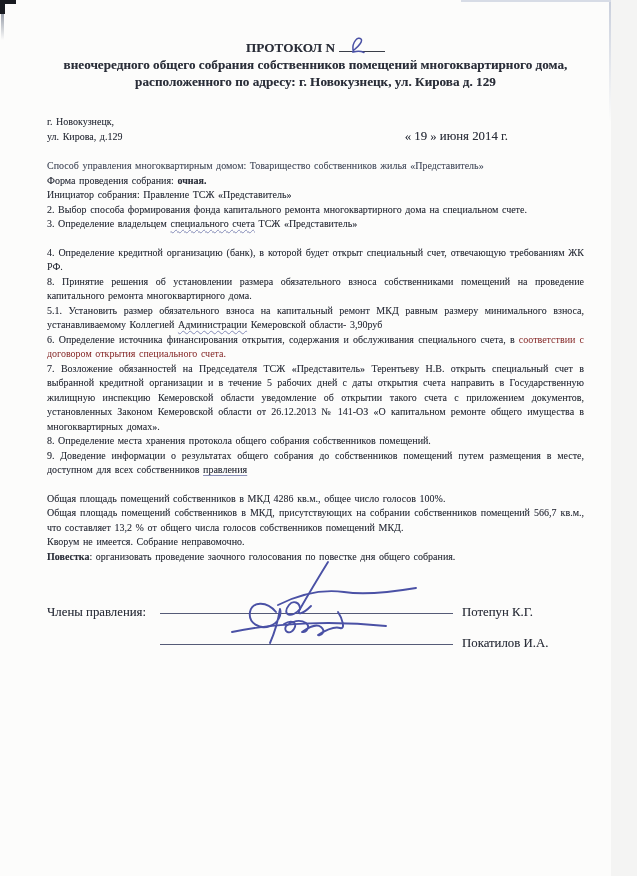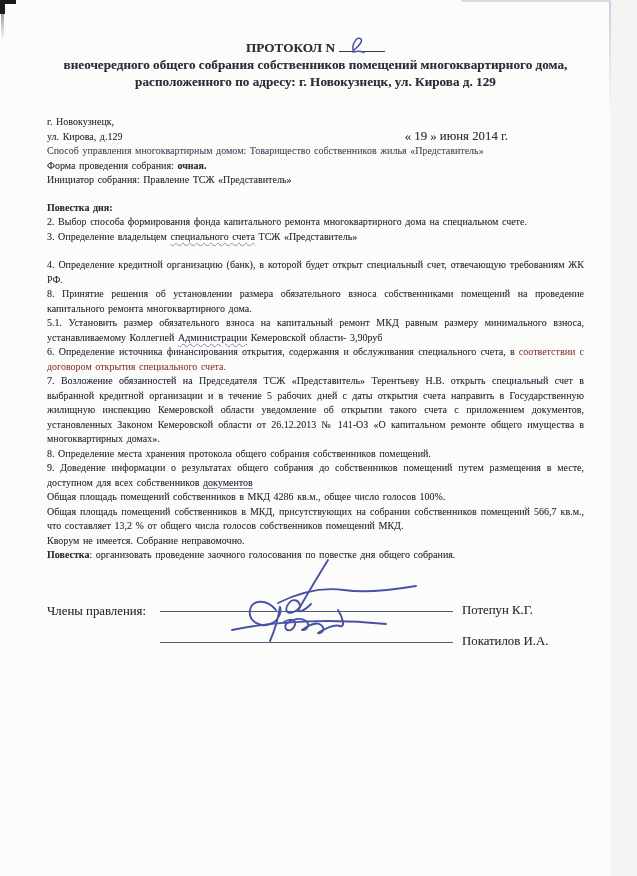--- a/index.html
+++ b/index.html
@@ -19,36 +19,36 @@
   .proto-num{
     display:inline-block;width:46px;border-bottom:1.2px solid #3a3e48;
     position:relative;height:15px;vertical-align:baseline;margin-left:4px;
   }
   .proto-num svg{position:absolute;left:10px;bottom:-4px;overflow:visible;}
   
   .place-date{margin-top:25px;display:flex;justify-content:space-between;align-items:flex-end;}
   .place p{text-align:left;}
   .date{padding-right:76px;font-size:12.8px;}
   
-  .meta{}
+  .meta{margin-top:15px;}
   .meta .lighter{color:#4a5160;}
   
   .agenda-heading{margin-top:13px;font-weight:bold;}
   .gap{height:14px;}
   .u-wavy{
     text-decoration-line:underline;text-decoration-style:wavy;
     text-decoration-color:rgba(120,132,200,.55);text-underline-offset:2px;
   }
   .u-solid{
     text-decoration-line:underline;
     text-decoration-color:rgba(95,105,185,.5);text-underline-offset:2px;
   }
   .faint{color:#7f1d1d;text-shadow:none;}
   
-  .totals{}
+  .totals{margin-top:14px;}
   
   .signatures{margin-top:33px;}
   .sig-row{display:flex;align-items:center;height:31px;}
   .sig-label{width:113px;font-size:12.8px;flex:none;}
   .sig-indent{width:113px;flex:none;}
   .sig-line{position:relative;width:293px;flex:none;border-bottom:1.2px solid #555b77;height:1px;}
   .sig-line svg{position:absolute;overflow:visible;left:0;bottom:-6px;}
   .sig-name{margin-left:9px;font-size:12.8px;white-space:nowrap;padding-bottom:1px;}
   .ink{stroke:#4a51a5;fill:none;stroke-width:1.9;stroke-linecap:round;stroke-linejoin:round;}
   .ink-thin{stroke:#4a51a5;fill:none;stroke-width:1.5;stroke-linecap:round;stroke-linejoin:round;}
@@ -91,31 +91,30 @@
       </div>
       <div class="date">« 19 » июня 2014 г.</div>
     </div>
 
     <div class="meta">
       <p><span class="lighter">Способ управления многоквартирным домом: Товарищество собственников жилья «Представитель»</span></p>
       <p><span>Форма проведения собрания: </span><span class="b">очная.</span></p>
       <p>Инициатор собрания: Правление ТСЖ «Представитель»</p>
     </div>
 
-    <p class="agenda-heading">Повестка дня:</p>
     <p>2. Выбор способа формирования фонда капитального ремонта многоквартирного дома на специальном счете.</p>
     <p><span>3. Определение владельцем </span><span class="u-wavy">специального счета</span><span> ТСЖ «Представитель»</span></p>
     <div class="gap"></div>
     <p>4. Определение кредитной организацию (банк), в которой будет открыт специальный счет, отвечающую требованиям ЖК РФ.</p>
     <p>8. Принятие решения об установлении размера обязательного взноса собственниками помещений на проведение капитального ремонта многоквартирного дома.</p>
     <p><span>5.1. Установить размер обязательного взноса на капитальный ремонт МКД равным размеру минимального взноса, устанавливаемому Коллегией </span><span class="u-wavy">Администрации</span><span> Кемеровской области- 3,90руб</span></p>
     <p><span>6. Определение источника финансирования открытия, содержания и обслуживания специального счета, в </span><span class="faint">соответствии с договором открытия специального счета.</span></p>
     <p>7. Возложение обязанностей на Председателя ТСЖ «Представитель» Терентьеву Н.В. открыть специальный счет в выбранной кредитной организации и в течение 5 рабочих дней с даты открытия счета направить в Государственную жилищную инспекцию Кемеровской области уведомление об открытии такого счета с приложением документов, установленных Законом Кемеровской области от 26.12.2013 № 141-ОЗ «О капитальном ремонте общего имущества в многоквартирных домах».</p>
     <p>8. Определение места хранения протокола общего собрания собственников помещений.</p>
-    <p><span>9. Доведение информации о результатах общего собрания до собственников помещений путем размещения в  месте, доступном для всех собственников </span><span class="u-solid">документов</span></p>
+    <p><span>9. Доведение информации о результатах общего собрания до собственников помещений путем размещения в  месте, доступном для всех собственников </span><span class="u-solid">правления</span></p>
 
     <div class="totals">
       <p>Общая площадь помещений собственников в МКД 4286 кв.м., общее число голосов 100%.</p>
       <p>Общая площадь помещений собственников в МКД, присутствующих на собрании собственников помещений 566,7 кв.м., что составляет 13,2 % от общего числа голосов собственников помещений МКД.</p>
       <p>Кворум не имеется. Собрание  неправомочно.</p>
       <p><span class="b">Повестка</span><span>: организовать проведение заочного голосования по повестке дня общего собрания.</span></p>
     </div>
 
     <div class="signatures">
 

